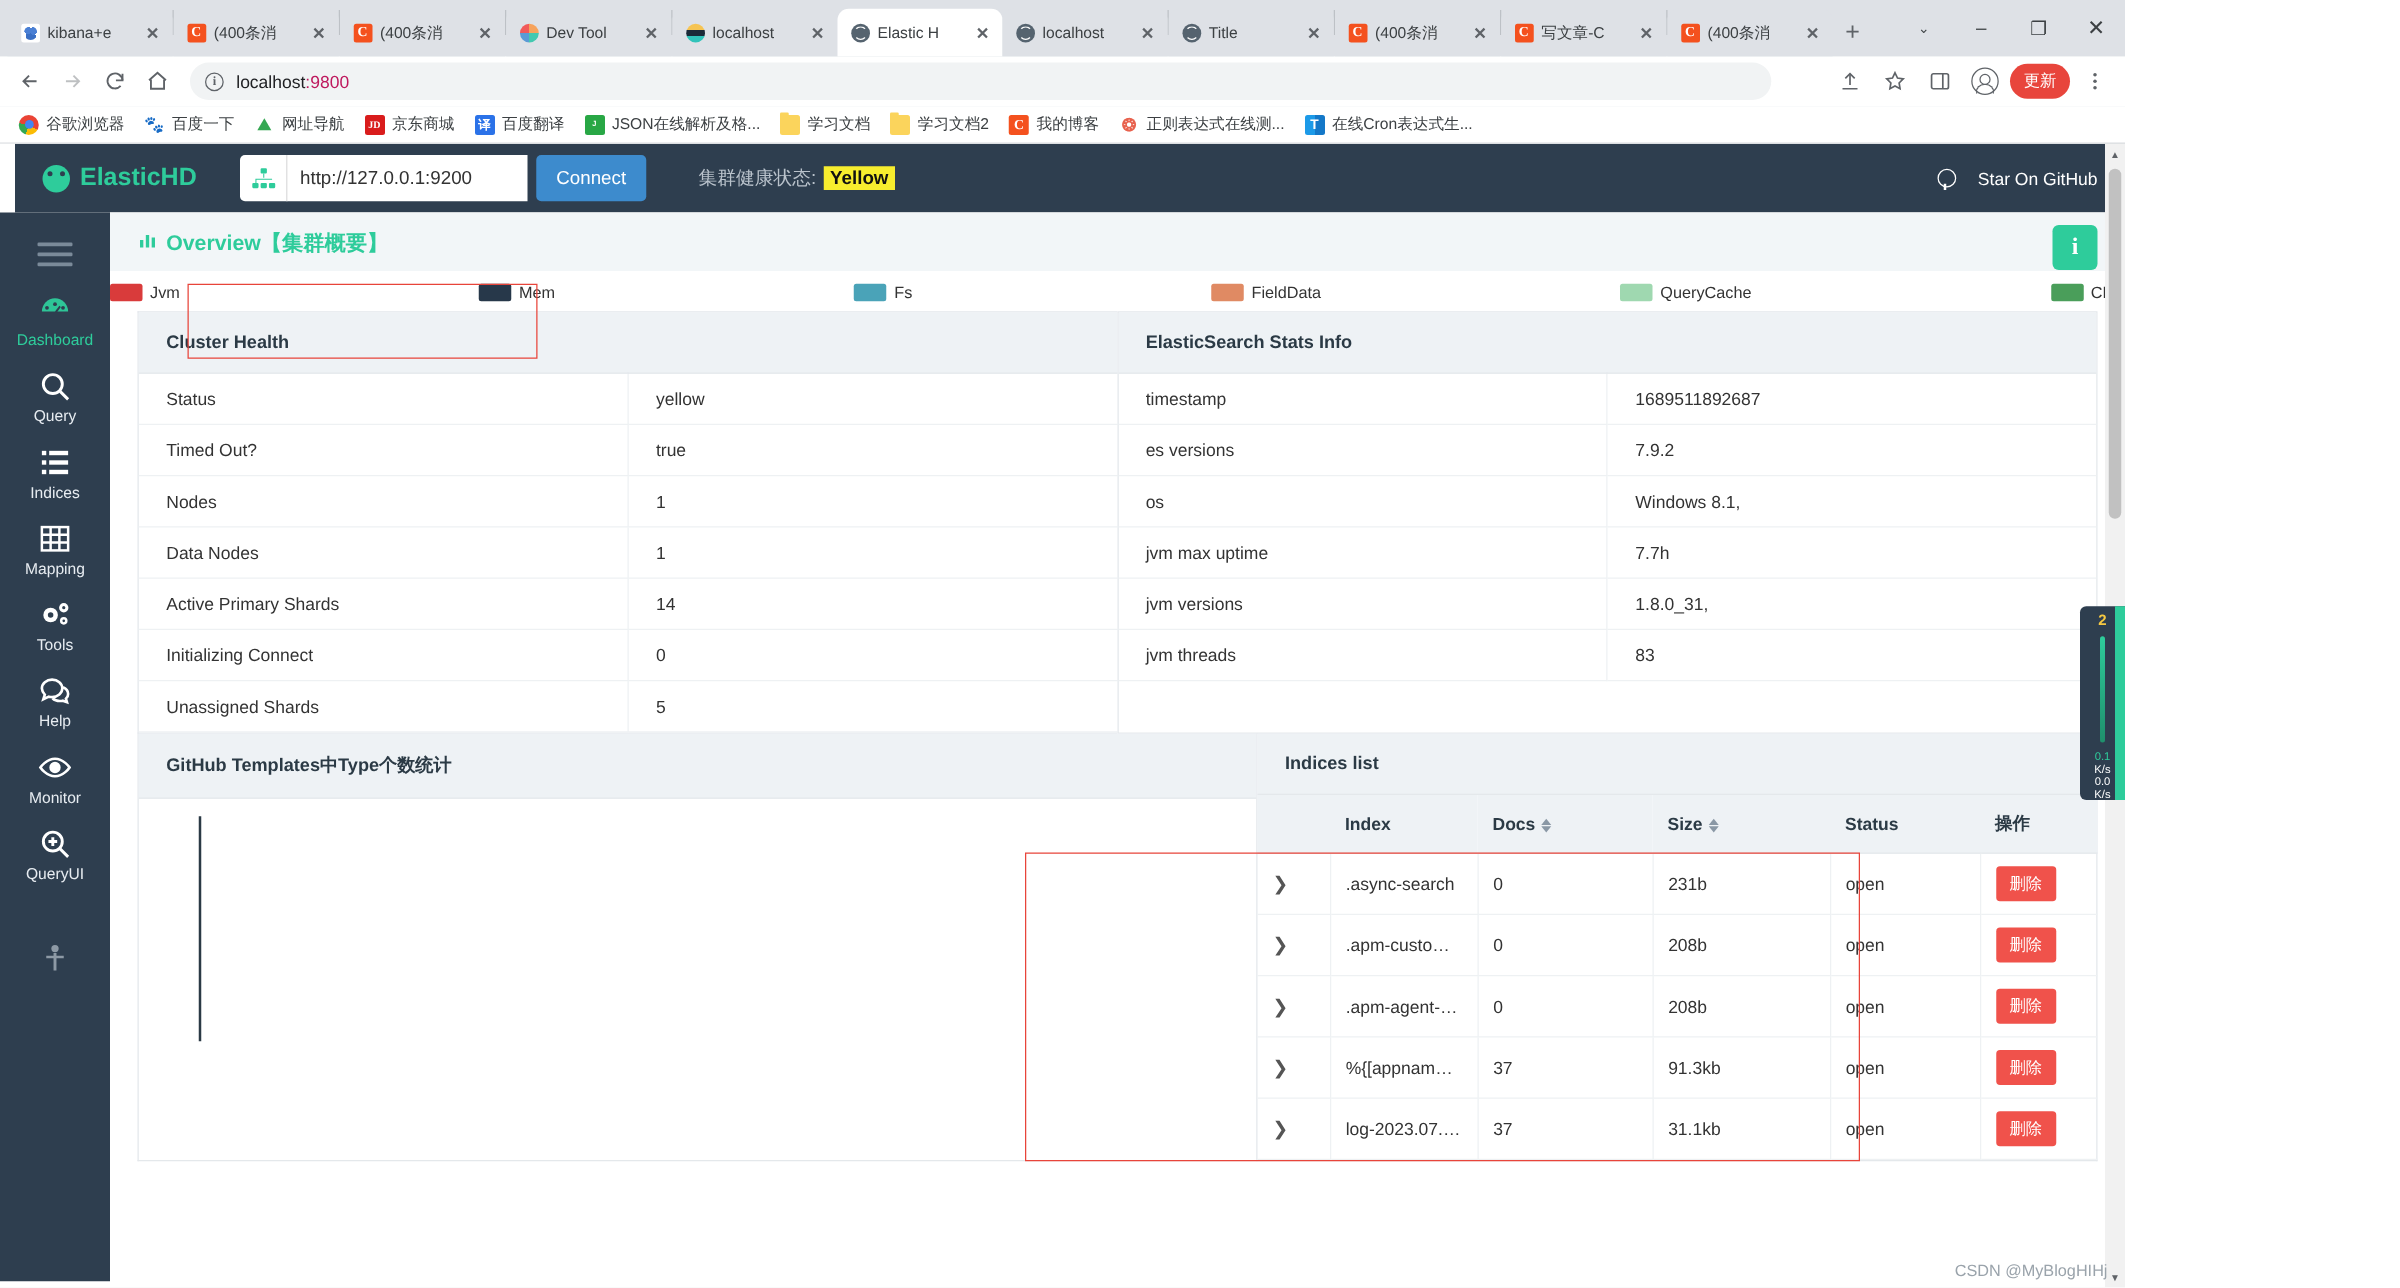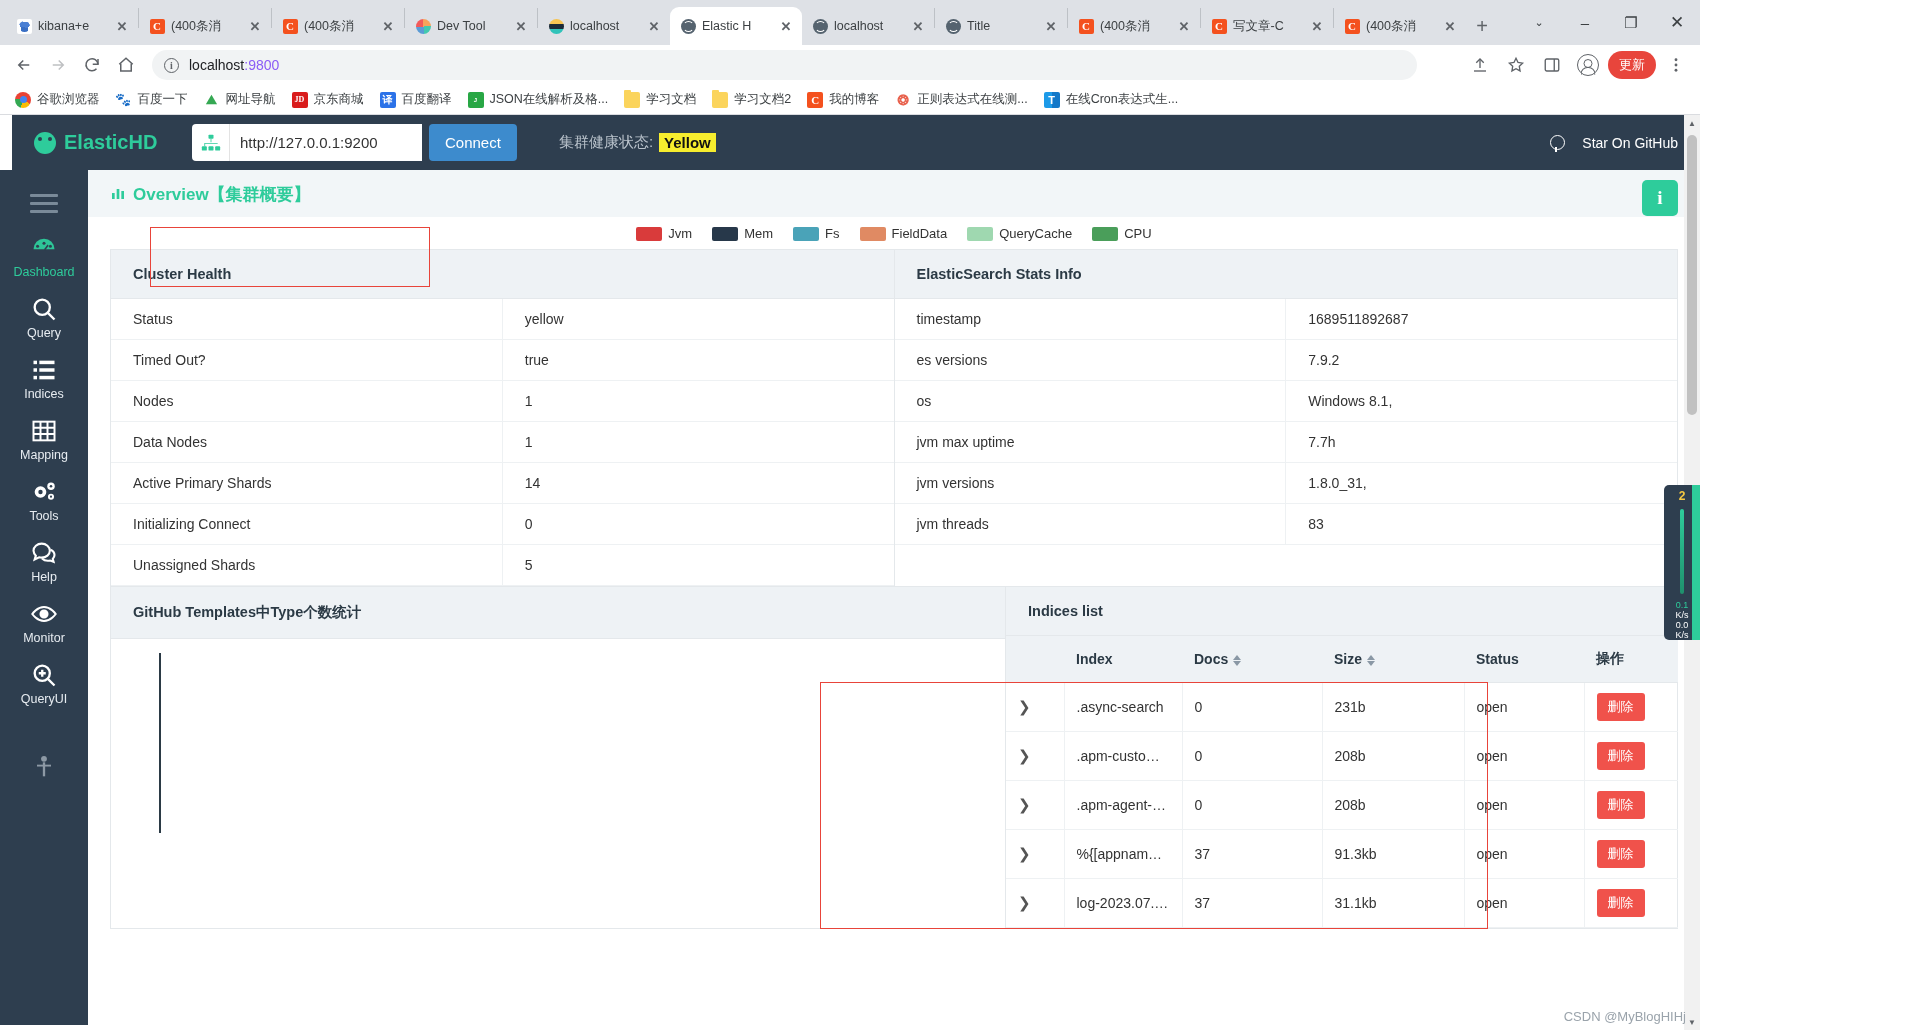--- a/index.html
+++ b/index.html
@@ -62,21 +62,21 @@
           color:#5f6368; border-radius:50%; flex-shrink:0;}
   .tbtn svg { width:18px;height:18px; }
   .omnibox {
     flex:1; height:30px; background:#f1f3f4; border-radius:16px; display:flex;align-items:center;
     padding:0 12px; gap:10px; margin:0 8px; max-width:1265px;
   }
   .omnibox .info { width:15px;height:15px;border:1.4px solid #5f6368;border-radius:50%;
       display:flex;align-items:center;justify-content:center;font-size:10px;font-weight:700;color:#5f6368;
       font-family:"Liberation Serif",serif;flex-shrink:0;}
   .omnibox .url { font-size:14px; color:#202124; }
-  .omnibox .url .dim { color:#8b5cf6; }
+  .omnibox .url .dim { color:#be185d; }
   .tb-right { display:flex;align-items:center;gap:4px;margin-left:auto; }
   .updbtn { background:#e8453c;color:#fff;font-size:13px;padding:5px 11px;border-radius:14px;white-space:nowrap;}
   .avatar-ic { width:22px;height:22px;border-radius:50%;border:1.6px solid #5f6368;position:relative;}
   .avatar-ic::before{content:"";position:absolute;left:50%;top:3.5px;transform:translateX(-50%);
      width:7px;height:7px;border-radius:50%;border:1.6px solid #5f6368;}
   .avatar-ic::after{content:"";position:absolute;left:50%;bottom:0.5px;transform:translateX(-50%);
      width:13px;height:7px;border-radius:7px 7px 0 0;border:1.6px solid #5f6368;border-bottom:none;}
 
   
   .bookmarks { height:30px; background:#fff; display:flex; align-items:center; padding:0 8px; gap:2px;
@@ -136,21 +136,21 @@
 
   .content { flex:1; background:#fff; position:relative; overflow:hidden; }
   .ov-title { padding:13px 0 11px 22px; display:flex;align-items:center;gap:7px;
               color:#2ecc9b; font-size:17px; font-weight:700; background:#f2f6f8;}
   .ov-title .ic { color:#2ecc9b;font-size:16px;}
   .info-badge { position:absolute; right:22px; top:10px; width:36px;height:36px;border-radius:5px;
                 background:#2ecc9b;color:#fff;display:flex;align-items:center;justify-content:center;
                 font-size:19px; font-family:"Liberation Serif",serif; font-weight:700;}
 
   .scroller { height:810px; overflow:hidden; position:relative; background:#fff; }
-  .legend { display:flex; justify-content:center; gap:20px; padding:9px 0 8px 0; background:#fff; }
+  .legend { display:flex; justify-content:space-between; gap:20px; padding:9px 0 8px 0; background:#fff; }
   .lg { display:flex;align-items:center;gap:6px;font-size:13px;color:#333;}
   .lg .sw { width:26px;height:14px;border-radius:2px;display:block;}
 
   .panels { display:flex; padding:0 22px; align-items:stretch; }
   .panel { flex:1; border:1px solid #e4e8eb; border-right:none;}
   .panel:last-child { border-right:1px solid #e4e8eb; }
   table.kv { width:100%; border-collapse:collapse; table-layout:fixed;}
   table.kv th { background:#eef2f5; text-align:left; font-size:14.5px; font-weight:700; color:#2b3a45;
                 padding:16px 0 16px 22px; border-bottom:1px solid #e4e8eb;}
   table.kv td { font-size:14px; color:#333; padding:12px 0 12px 22px; border-bottom:1px solid #eef1f3;

